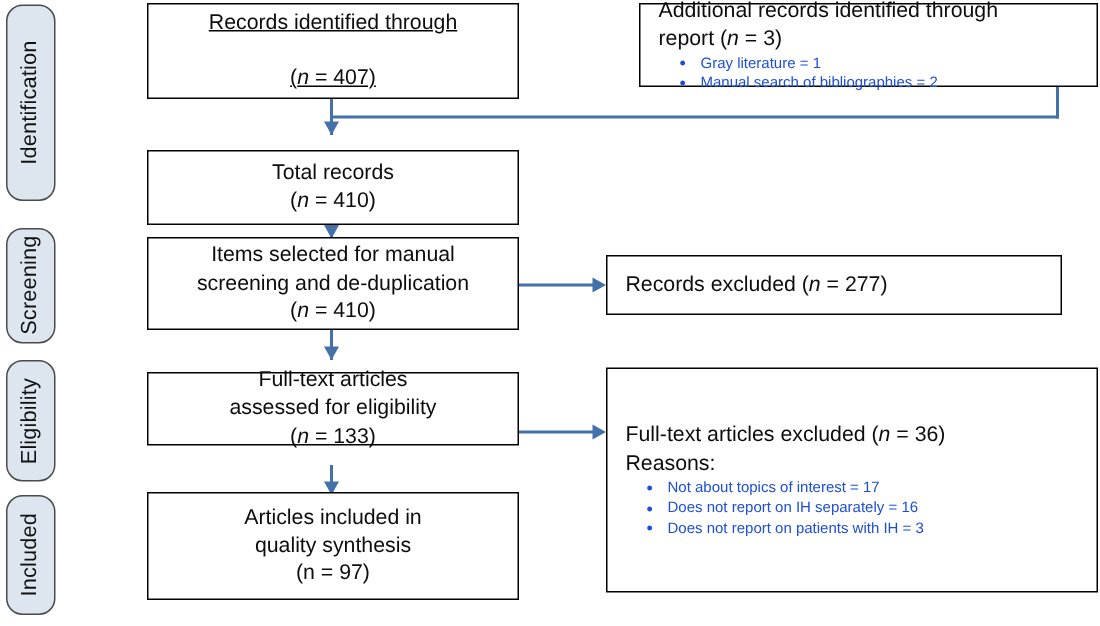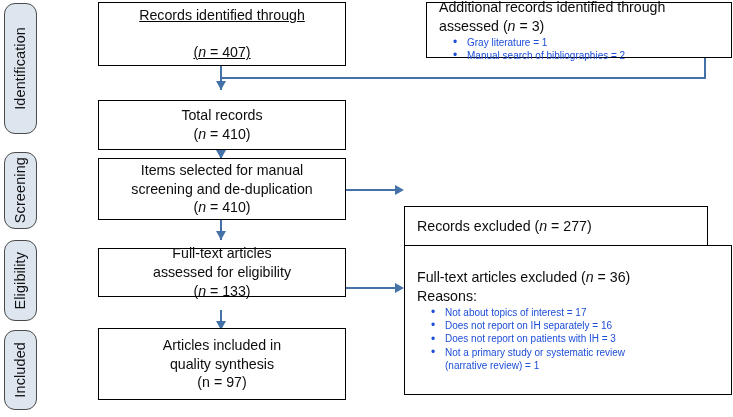--- a/index.html
+++ b/index.html
@@ -177,34 +177,33 @@
 
   <div class="flow-box centered" style="left:98px; top:248px; width:248px; height:49px;">
     <div class="box-text"><span>Full-text articles</span><br><span>assessed for eligibility</span><br><span><span>(</span><em class="nvar">n</em><span> = 133)</span></span></div>
   </div>
 
   <div class="flow-box centered" style="left:98px; top:328px; width:248px; height:72px;">
     <div class="box-text"><span>Articles included in</span><br><span>quality synthesis</span><br><span>(n = 97)</span></div>
   </div>
 
   <div class="flow-box left-align" style="left:404px; top:2px; width:306px; height:56px;margin-left:22px;">
-    <div class="box-text lead"><span>Additional records identified through</span><br><span><span>assessed (</span><em class="nvar">n</em><span> = 3)</span></span></div>
+    <div class="box-text lead"><span>Additional records identified through</span><br><span><span>report (</span><em class="nvar">n</em><span> = 3)</span></span></div>
     <ul class="bullet-list">
       <li>Gray literature = 1</li>
       <li>Manual search of bibliographies = 2</li>
     </ul>
   </div>
 
-  <div class="flow-box left-align" style="left:404px; top:170px; width:304px; height:40px;margin-top:36px;">
+  <div class="flow-box left-align" style="left:404px; top:170px; width:304px; height:40px;">
     <div class="box-text lead"><span>Records excluded (</span><em class="nvar">n</em><span> = 277)</span></div>
   </div>
 
   <div class="flow-box left-align" style="left:404px; top:245px; width:328px; height:150px;">
     <div class="box-text lead"><span><span>Full-text articles excluded (</span><em class="nvar">n</em><span> = 36)</span></span><br><span>Reasons:</span></div>
     <ul class="bullet-list">
       <li>Not about topics of interest = 17</li>
       <li>Does not report on IH separately = 16</li>
       <li>Does not report on patients with IH = 3</li>
-      <li><span>Not a primary study or systematic review</span><span class="sub-line">(narrative review) = 1</span></li>
     </ul>
   </div>
 
 </div>
 
 </body></html>

